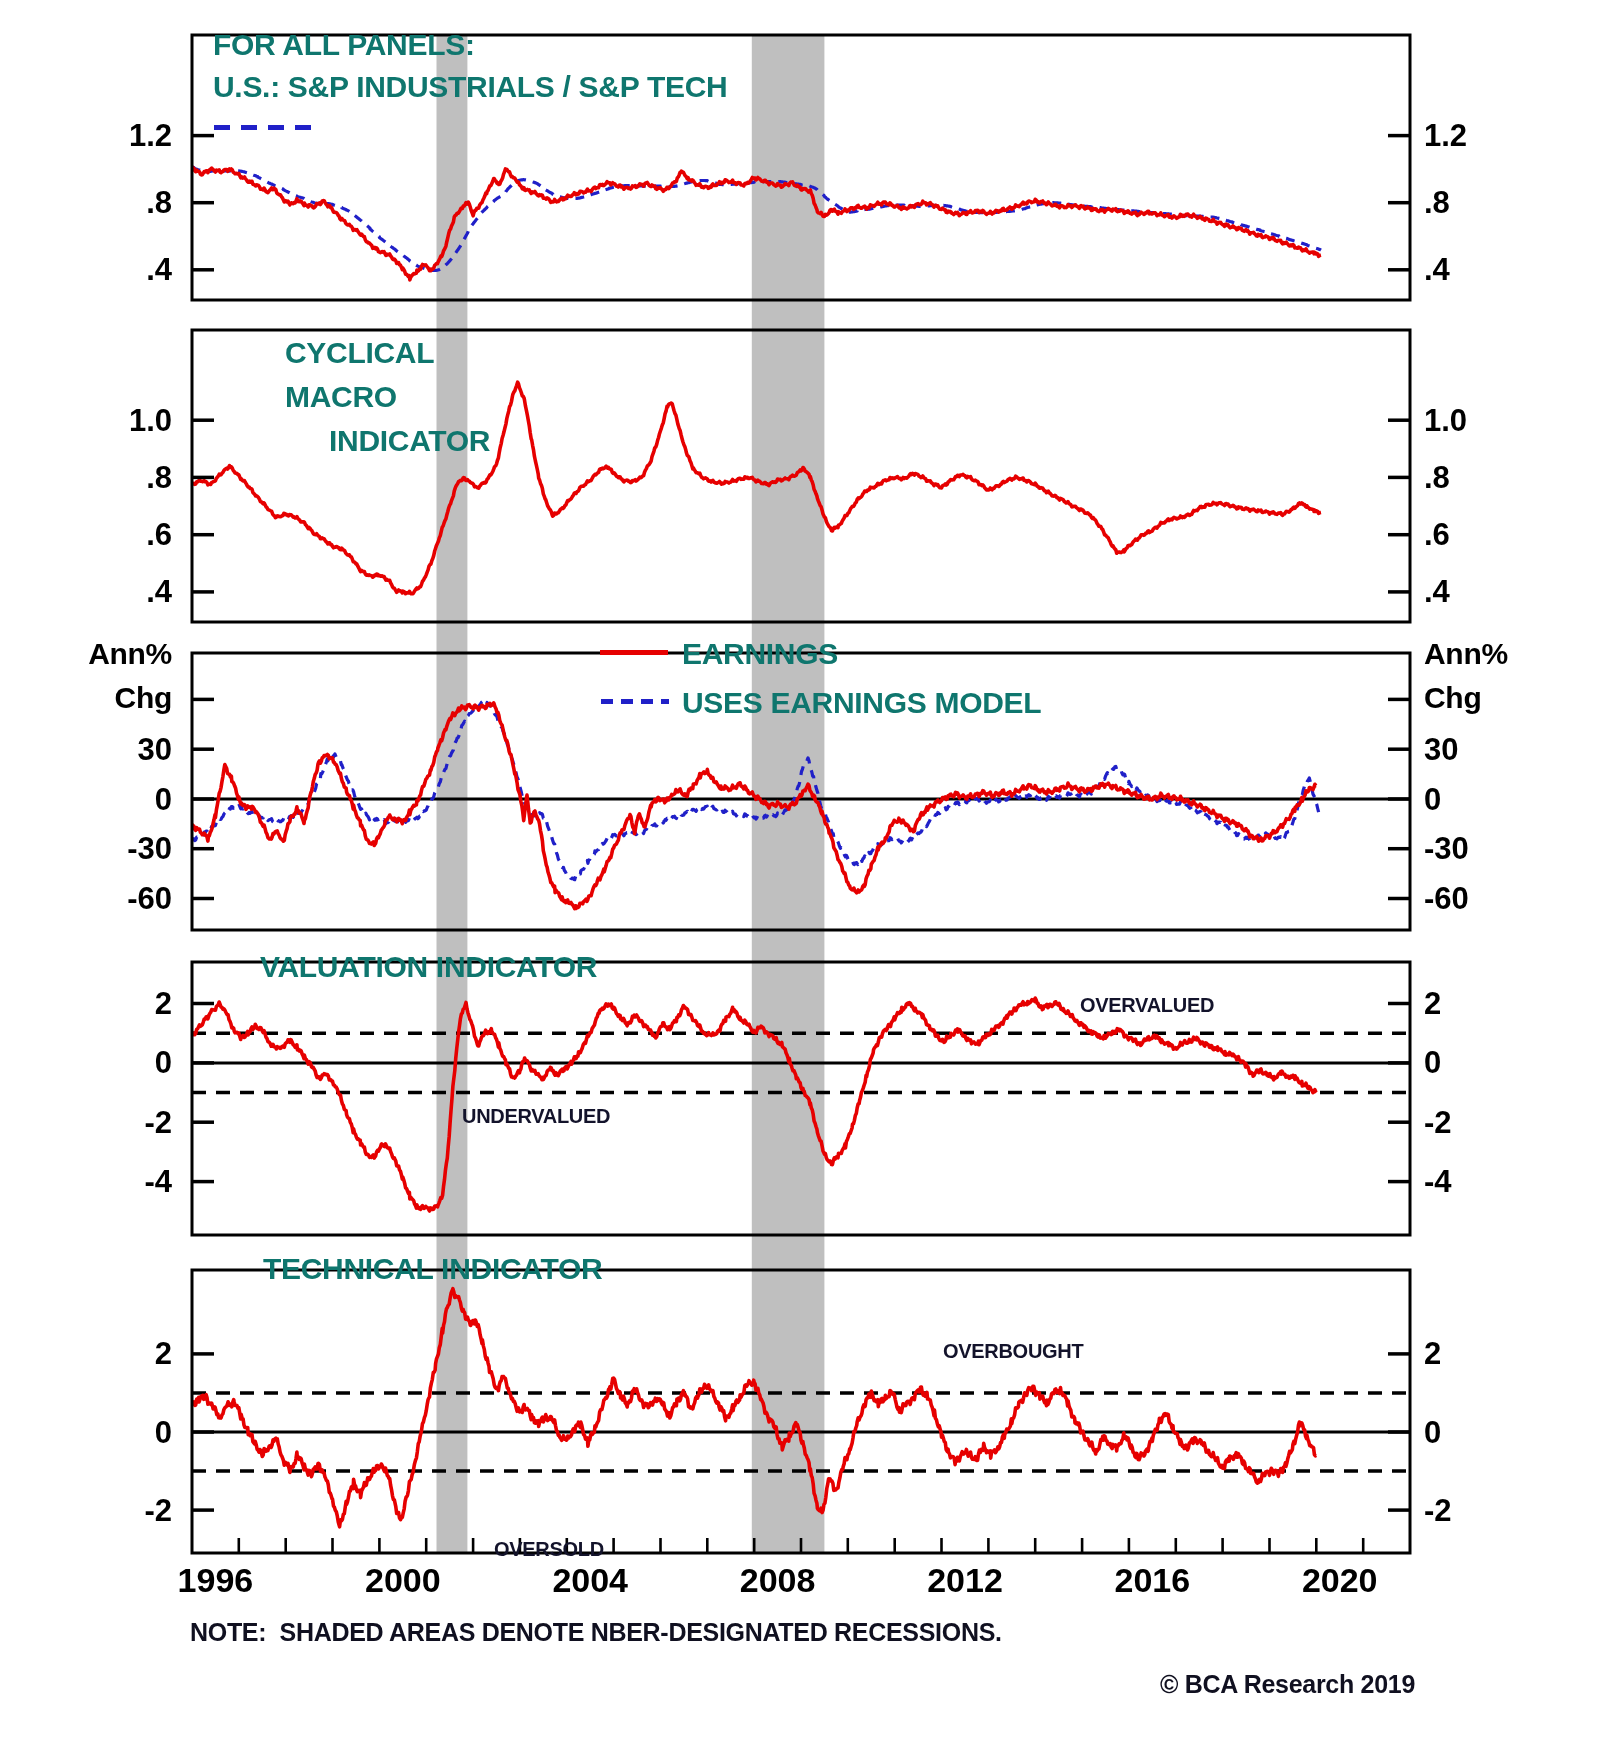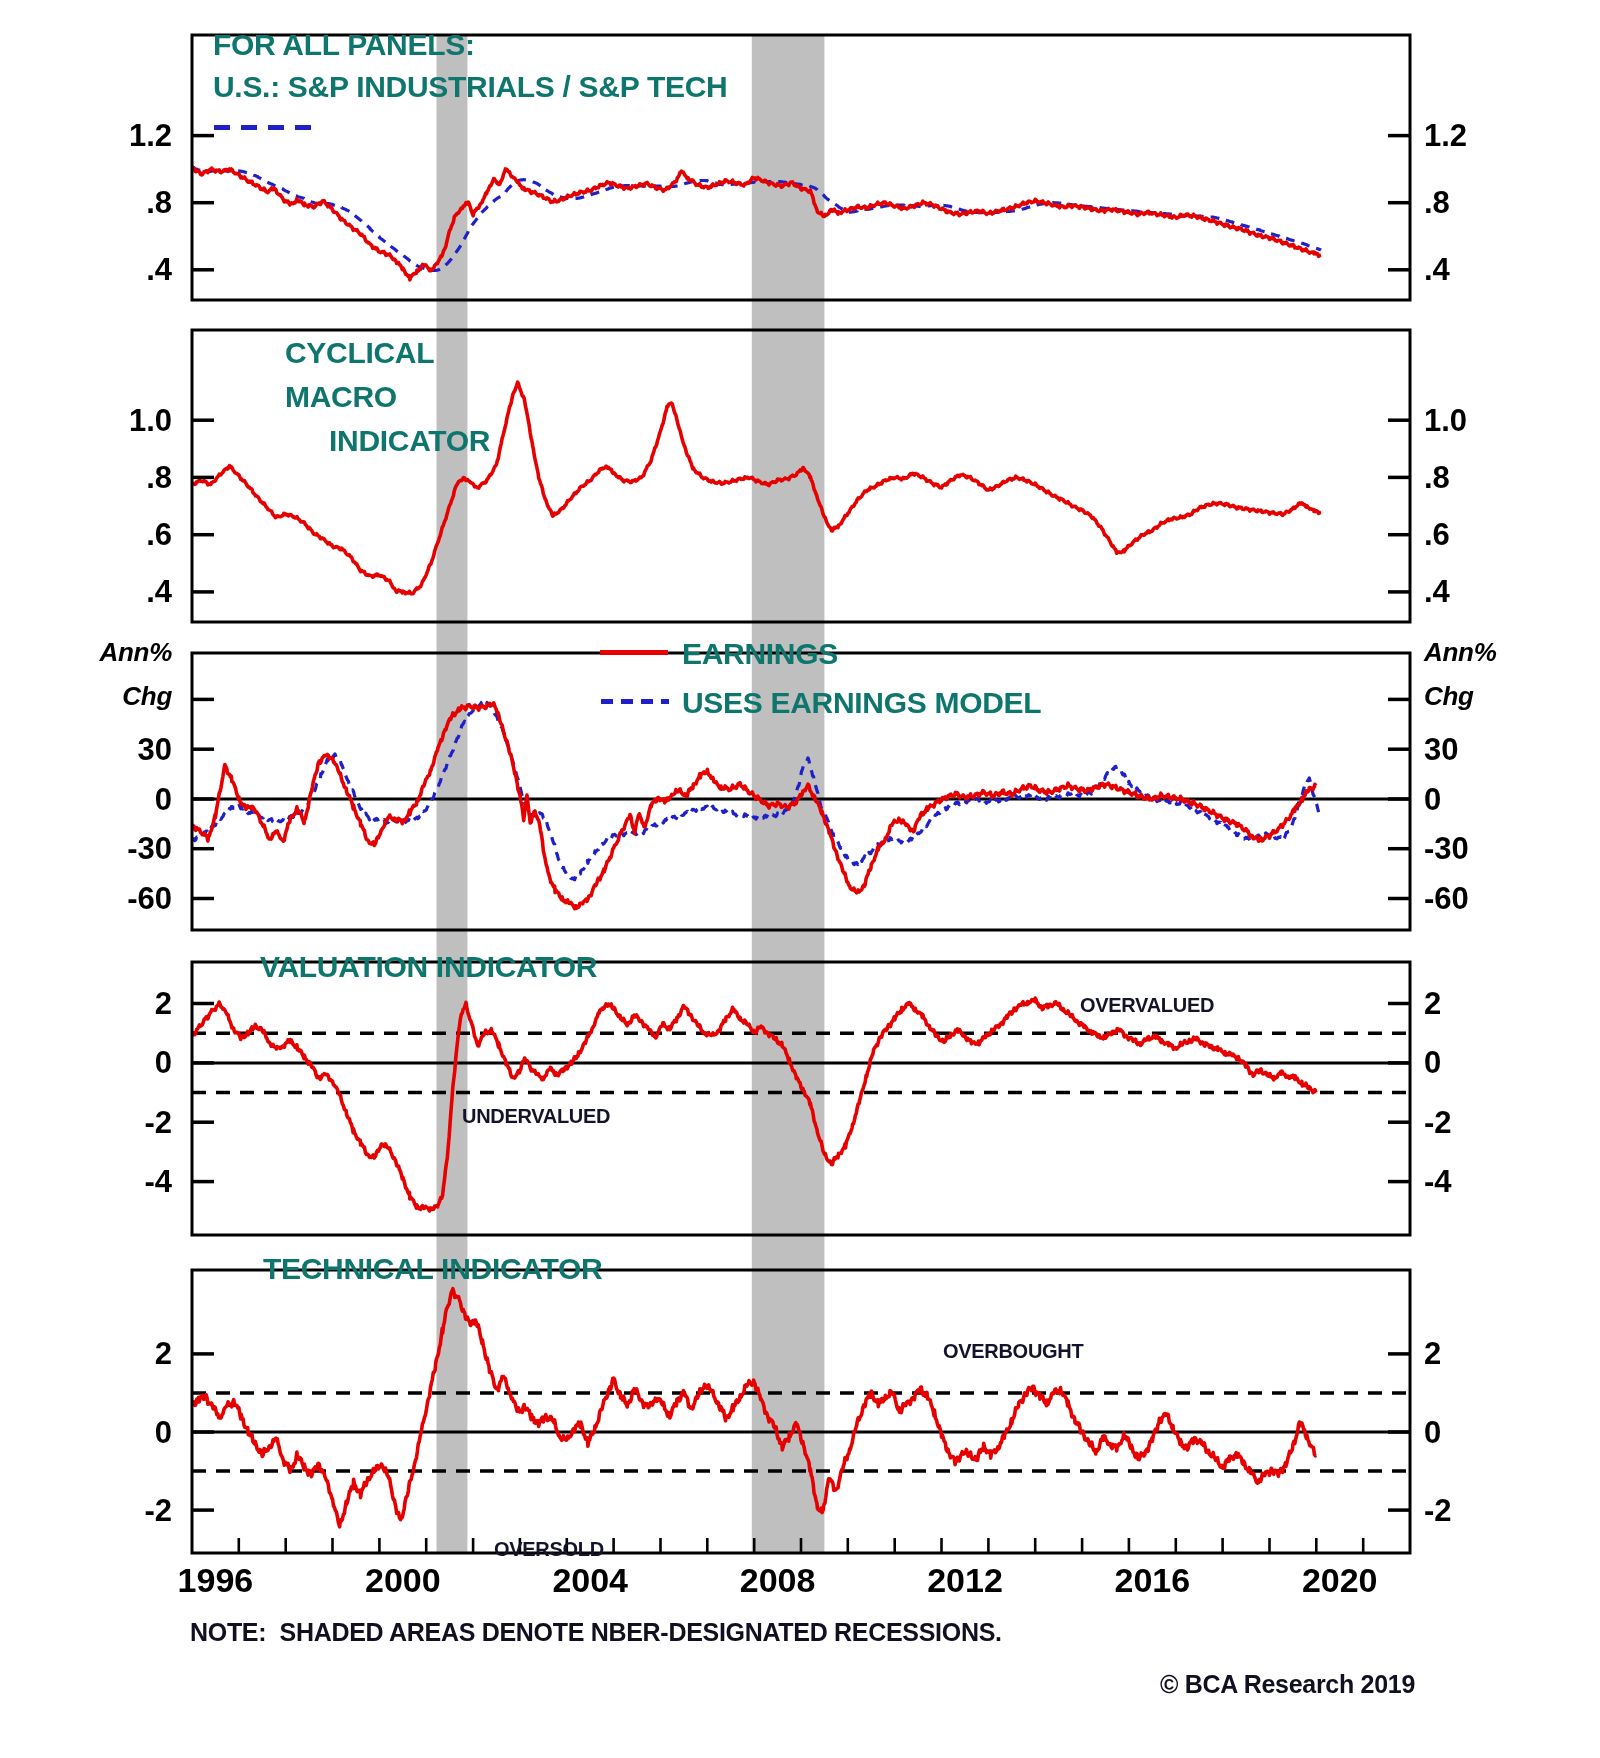--- a/index.html
+++ b/index.html
@@ -3,21 +3,21 @@
 <meta charset="utf-8">
 <style>
   html,body{margin:0;padding:0;background:#ffffff;}
   #fig{position:relative;width:1600px;height:1758px;background:#ffffff;overflow:hidden;
        font-family:"Liberation Sans",sans-serif;}
   svg{position:absolute;left:0;top:0;}
   .t{position:absolute;font-weight:bold;color:#0f766e;white-space:nowrap;
      font-family:"Liberation Sans",sans-serif;letter-spacing:-0.3px;}
   .title{font-size:30px;}
   .ann{font-size:20px;color:#13132b;}
-  .unit{font-size:26px;color:#000;font-style:italic;}
+  .unit{font-size:30px;color:#000;}
   .unit-l{left:0;width:172px;text-align:right;}
   .note{font-size:25px;color:#101020;}
   .swatch{position:absolute;height:5px;}
 </style>
 </head>
 <body>
 
 <div id="fig">
   <svg id="plot" width="1600" height="1758">
       <g>

